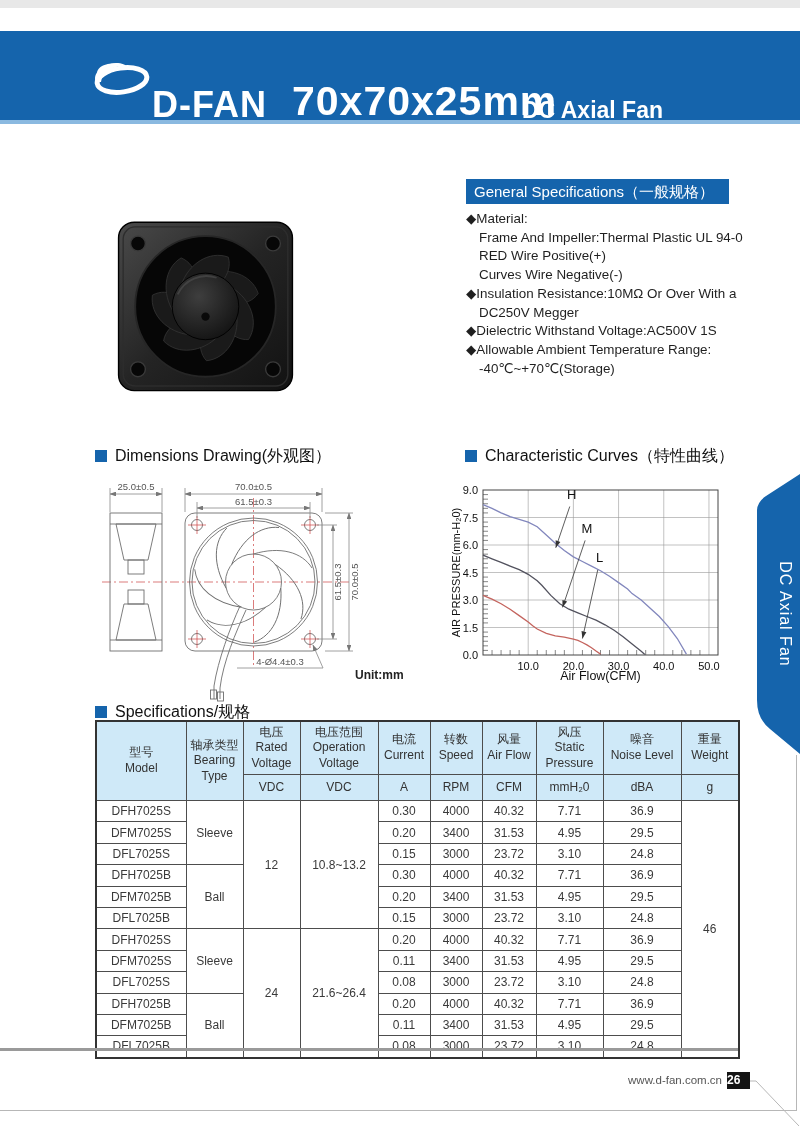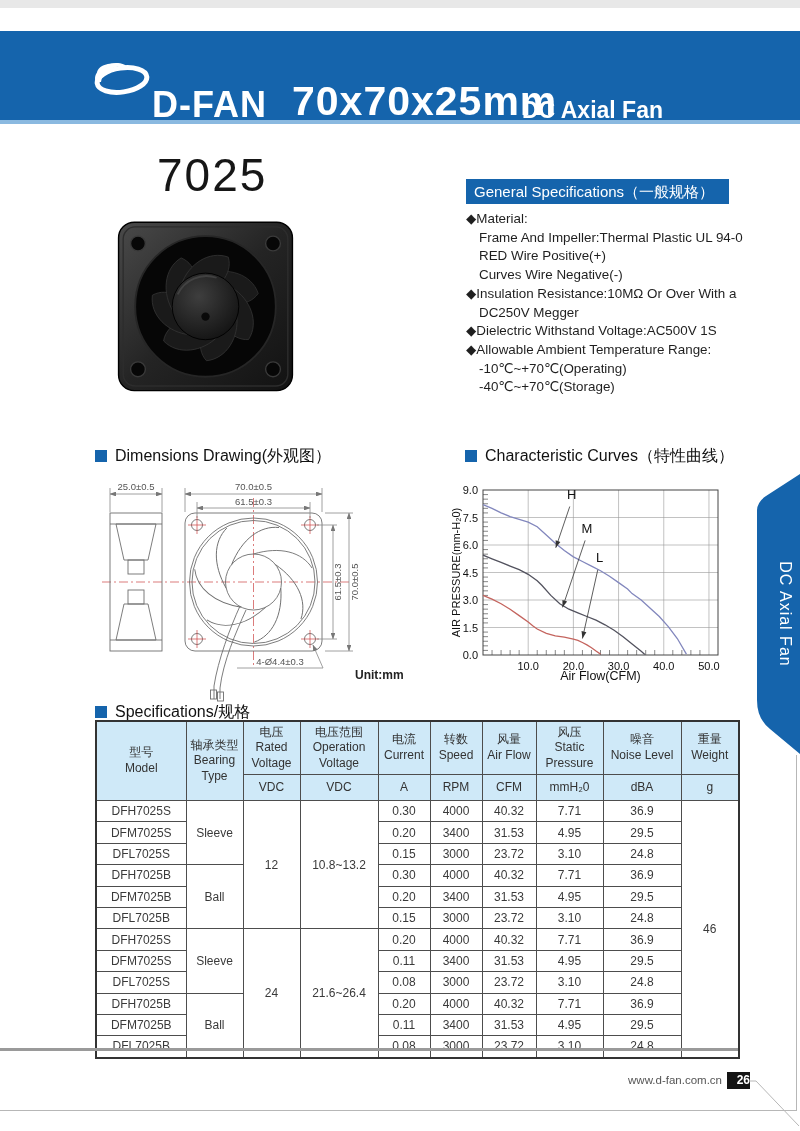--- a/index.html
+++ b/index.html
@@ -34,41 +34,40 @@
   .spec-table thead tr.lbl th{height:52px;}
   .spec-table thead tr.units th{height:25px;}
   .spec-table tbody td{height:20.4px;color:#3a3a3a;}
 
   
   .thick-line{position:absolute;top:1040px;left:0;width:738px;height:3px;background:#9a9a9a;}
   .right-vline{position:absolute;left:796px;top:747px;width:1px;height:356px;background:#b7b7b7;}
   .bottom-hline{position:absolute;top:1102px;left:0;width:797px;height:1px;background:#b7b7b7;}
   .website{position:absolute;left:560px;top:1066px;width:162px;text-align:right;font-size:11.5px;color:#555;}
   .pagebox{position:absolute;left:727px;top:1064px;width:23px;height:17px;background:#141414;color:#fff;
-           font-size:12px;font-weight:bold;text-align:right;line-height:17px;}
+           font-size:12px;font-weight:bold;text-align:left;line-height:17px;}
   svg text{font-family:"Liberation Sans","DejaVu Sans",sans-serif;}
 </style>
 </head>
 <body>
 
 <div class="page">
 
   <div class="topbar">
     <svg class="abs" style="left:92px;top:29px;" width="58" height="40" viewBox="0 0 58 40">
       <ellipse cx="30" cy="20" rx="25" ry="12" fill="none" stroke="#ffffff" stroke-width="5" transform="rotate(-8 30 20)"></ellipse>
       <path d="M6 16 C2 8 14 2 26 4 C16 6 10 10 8 15 Z" fill="#ffffff"></path>
       <path d="M4 22 C0 14 10 4 24 3 C30 3 34 5 35 7 C26 4 10 10 9 22 Z" fill="#ffffff"></path>
     </svg>
     <div class="brand-name">D-FAN</div>
     <div class="doc-title">70x70x25mm</div>
     <div class="doc-subtitle">DC Axial Fan</div>
   </div>
   <div class="topbar-strip"></div>
 
-  <div class="model-title">7025</div>
   <svg class="abs" style="left:113px;top:205px;" width="185" height="185" viewBox="0 0 200 200">
     <defs>
       <linearGradient id="gframe" x1="0" y1="0" x2="1" y2="1">
         <stop offset="0" stop-color="#4a4a4a"></stop>
           <stop offset="0.5" stop-color="#242424"></stop>
           <stop offset="1" stop-color="#121212"></stop>
       </linearGradient>
       <radialGradient id="ghub" cx="0.4" cy="0.35" r="0.8">
         <stop offset="0" stop-color="#3e3e3e"></stop>
           <stop offset="1" stop-color="#0d0d0d"></stop>
@@ -98,21 +97,20 @@
   <div class="gs-header">General Specifications（一般规格）</div>
   <div class="gs-list" id="gs-list">
       <div class="gs-line">◆Material:</div>
       <div class="gs-line indent">Frame And Impeller:Thermal Plastic UL 94-0</div>
       <div class="gs-line indent">RED Wire Positive(+)</div>
       <div class="gs-line indent">Curves Wire Negative(-)</div>
       <div class="gs-line">◆Insulation Resistance:10MΩ Or Over With a</div>
       <div class="gs-line indent">DC250V Megger</div>
       <div class="gs-line">◆Dielectric Withstand Voltage:AC500V 1S</div>
       <div class="gs-line">◆Allowable Ambient Temperature Range:</div>
-      <div class="gs-line indent">-10℃~+70℃(Operating)</div>
       <div class="gs-line indent">-40℃~+70℃(Storage)</div>
     </div>
 
   <div class="sec-title" style="left:95px;top:438px;">
     <span class="sec-sq"></span><span>Dimensions Drawing(外观图）</span>
   </div>
   <div class="sec-title" style="left:465px;top:438px;">
     <span class="sec-sq"></span><span>Characteristic Curves（特性曲线）</span>
   </div>
 

